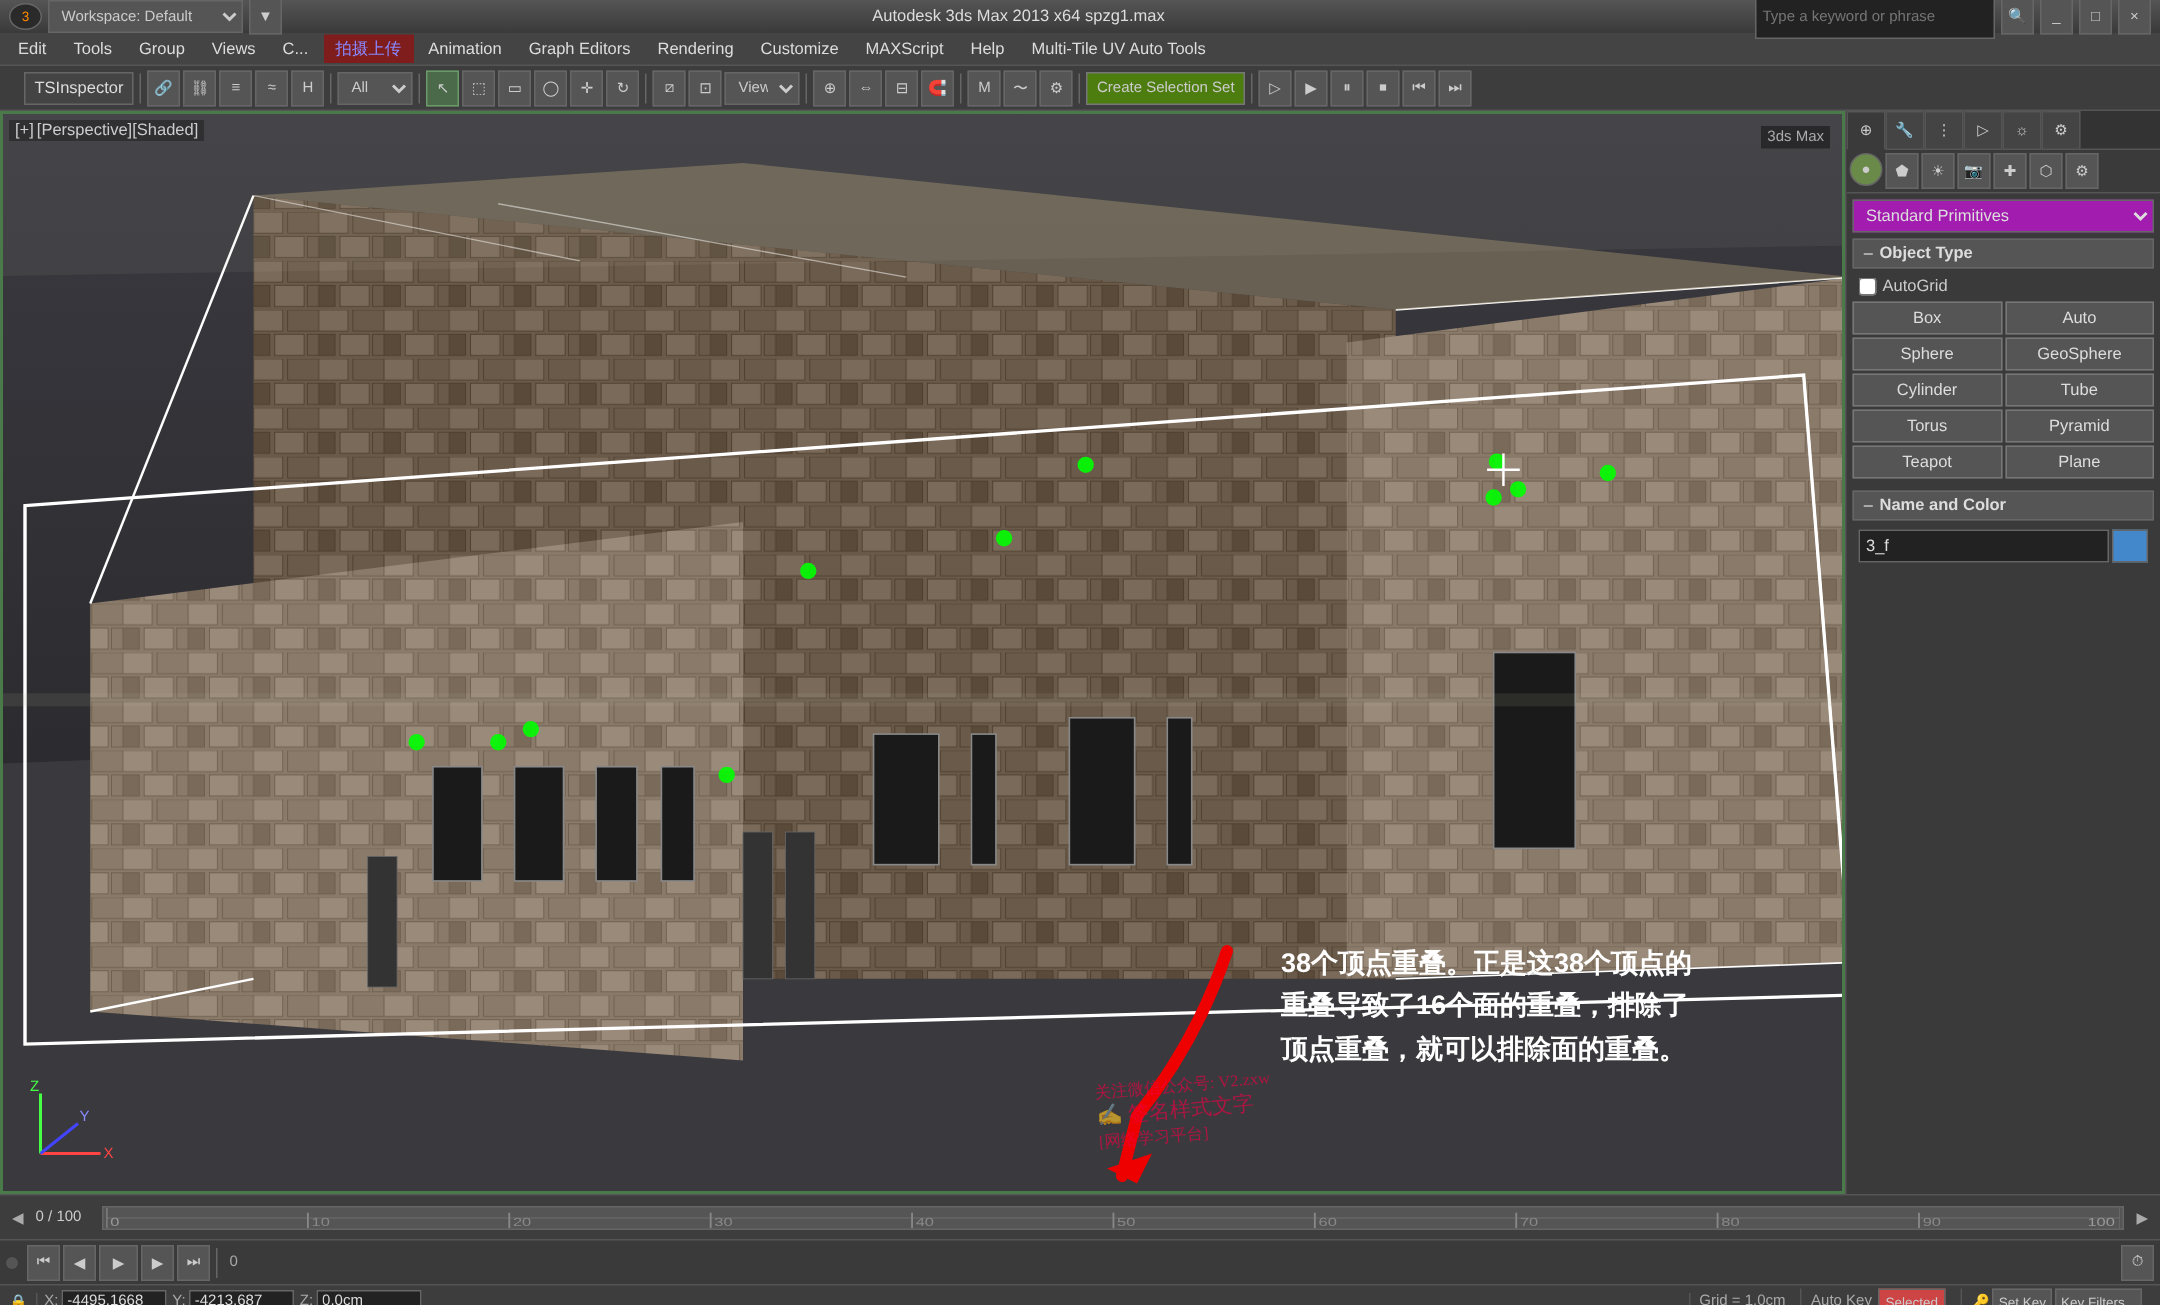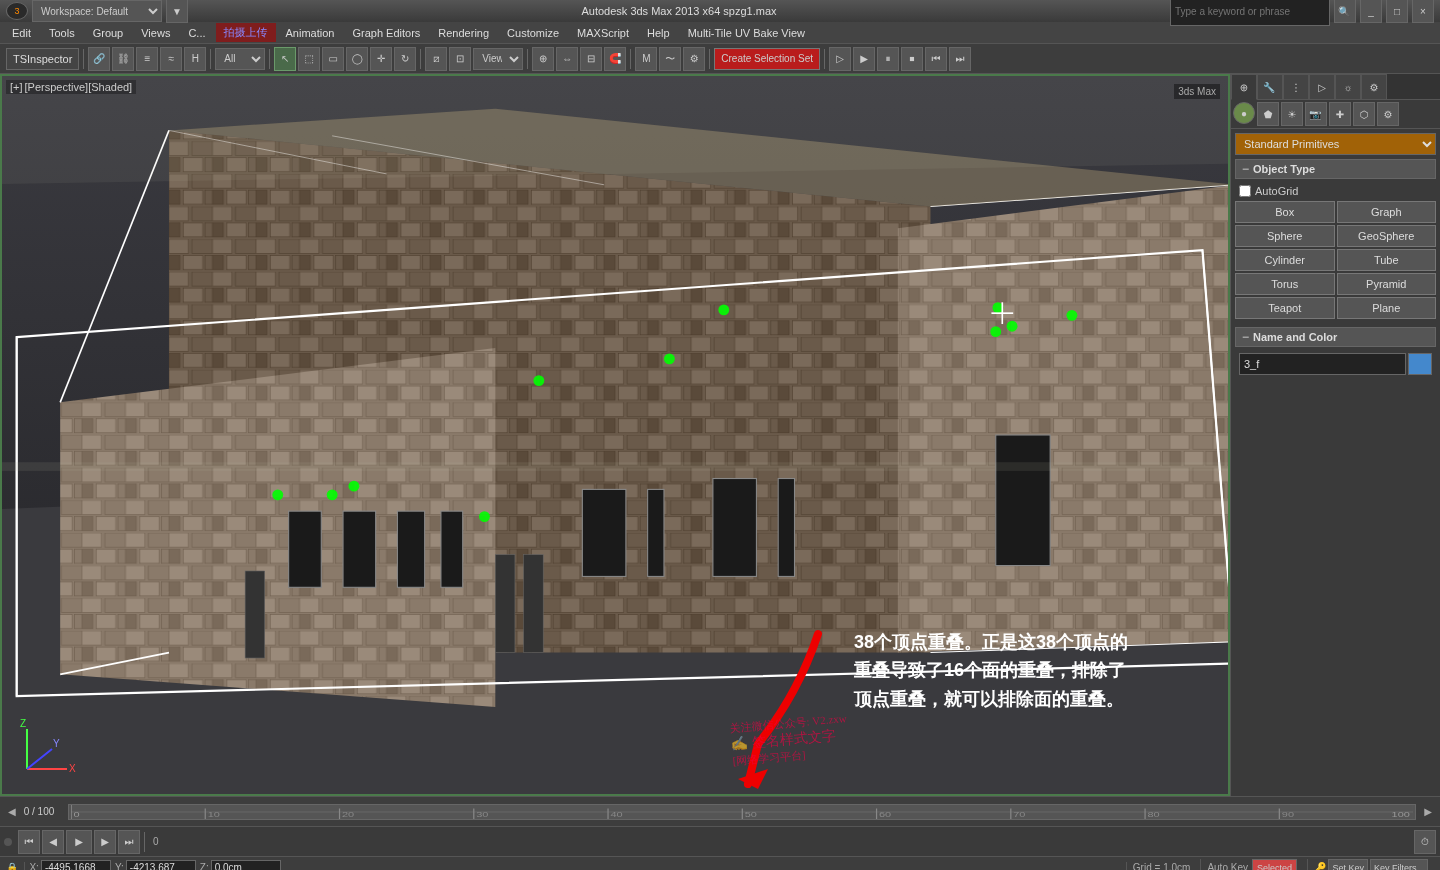--- a/index.html
+++ b/index.html
@@ -20,36 +20,36 @@
       width: 100%; height: 22px; background: #444;
       display: flex; align-items: center; padding: 0 4px; gap: 2px;
       border-bottom: 1px solid #555;
     }
     .menu-item { padding: 2px 8px; color: #ddd; cursor: pointer; font-size: 11px; white-space: nowrap; }
     .menu-item.highlighted { background: #5a5a5a; }
 
     
     #toolbar1 {
       width: 100%; height: 30px; background: #3d3d3d;
-      display: flex; align-items: center; padding: 0 6px; gap: 2px;
+      display: flex; align-items: center; padding: 0 16px; gap: 2px;
       border-bottom: 1px solid #555;
     }
     .tool-btn {
       height: 24px; min-width: 22px; background: #555; border: 1px solid #666;
       color: #ccc; cursor: pointer; display: inline-flex; align-items: center;
       justify-content: center; font-size: 10px; padding: 0 3px;
     }
     .tool-btn.active { background: #4a6a4a; border-color: #6a9a6a; }
     .tool-sep { width: 1px; height: 20px; background: #666; margin: 0 2px; }
     .tool-dropdown { 
       height: 22px; background: #555; border: 1px solid #666; color: #ccc;
       font-size: 10px; padding: 0 4px; cursor: pointer; min-width: 50px;
     }
     .create-sel-btn {
-      height: 22px; background: #b91c1c; border: 1px solid #777;
+      height: 22px; background: #4d7c0f; border: 1px solid #777;
       color: #ccc; padding: 0 6px; font-size: 10px; cursor: pointer;
       white-space: nowrap;
     }
 
     
     #main-area {
       width: 100%; display: flex; height: calc(870px - 22px - 22px - 30px - 26px - 30px - 30px - 22px);
     }
 
     
@@ -95,21 +95,21 @@
     .panel-tab {
       width: 26px; height: 26px; display: flex; align-items: center;
       justify-content: center; background: #444; border: 1px solid #555;
       cursor: pointer; font-size: 10px; color: #ccc;
     }
     .panel-tab.active { background: #3a3a3a; border-bottom-color: #3a3a3a; }
 
     #panel-content { flex: 1; padding: 4px; overflow-y: auto; }
 
     .panel-dropdown {
-      width: 100%; height: 22px; background: #a16207; border: 1px solid #666;
+      width: 100%; height: 22px; background: #a21caf; border: 1px solid #666;
       color: #ddd; font-size: 11px; margin-bottom: 4px; padding: 0 4px;
       cursor: pointer;
     }
 
     .panel-section-header {
       background: #555; border: 1px solid #666; padding: 2px 6px;
       margin-bottom: 2px; display: flex; align-items: center; gap: 4px;
       cursor: pointer; color: #ddd; font-size: 11px; font-weight: bold;
     }
     .panel-section-header .minus { color: #aaa; font-size: 12px; font-weight: bold; }
@@ -206,21 +206,21 @@
   <div class="menu-item">Group</div>
   <div class="menu-item">Views</div>
   <div class="menu-item">C...</div>
   <div class="menu-item highlighted" style="color:#88f; background:#7f1d1d;">拍摄上传</div>
   <div class="menu-item">Animation</div>
   <div class="menu-item">Graph Editors</div>
   <div class="menu-item">Rendering</div>
   <div class="menu-item">Customize</div>
   <div class="menu-item">MAXScript</div>
   <div class="menu-item">Help</div>
-  <div class="menu-item">Multi-Tile UV Bake View</div>
+  <div class="menu-item">Multi-Tile UV Auto Tools</div>
 </div>
 
 <div id="toolbar1">
   <button class="ts-inspector-btn">TSInspector</button>
   <div class="tool-sep"></div>
   <button class="tool-btn">🔗</button>
   <button class="tool-btn">⛓</button>
   <button class="tool-btn">≡</button>
   <button class="tool-btn">≈</button>
   <button class="tool-btn">H</button>
@@ -423,21 +423,21 @@
         <span class="minus">−</span>
         <span>Object Type</span>
       </div>
       <div class="object-type-section">
         <div class="autogrid-row">
           <input type="checkbox" style="">
           <span>AutoGrid</span>
         </div>
         <div class="obj-btn-grid">
           <button class="obj-btn">Box</button>
-          <button class="obj-btn">Graph</button>
+          <button class="obj-btn">Auto</button>
           <button class="obj-btn">Sphere</button>
           <button class="obj-btn">GeoSphere</button>
           <button class="obj-btn">Cylinder</button>
           <button class="obj-btn">Tube</button>
           <button class="obj-btn">Torus</button>
           <button class="obj-btn">Pyramid</button>
           <button class="obj-btn">Teapot</button>
           <button class="obj-btn">Plane</button>
         </div>
       </div>

